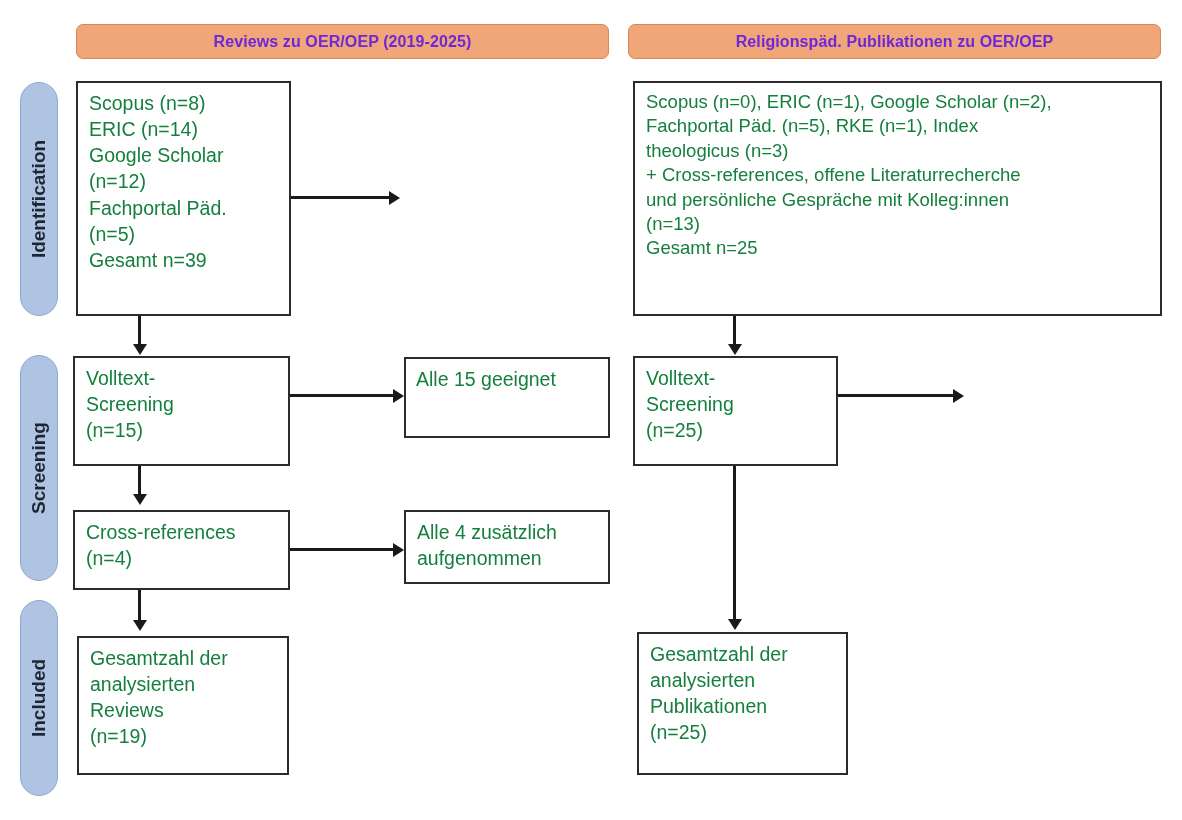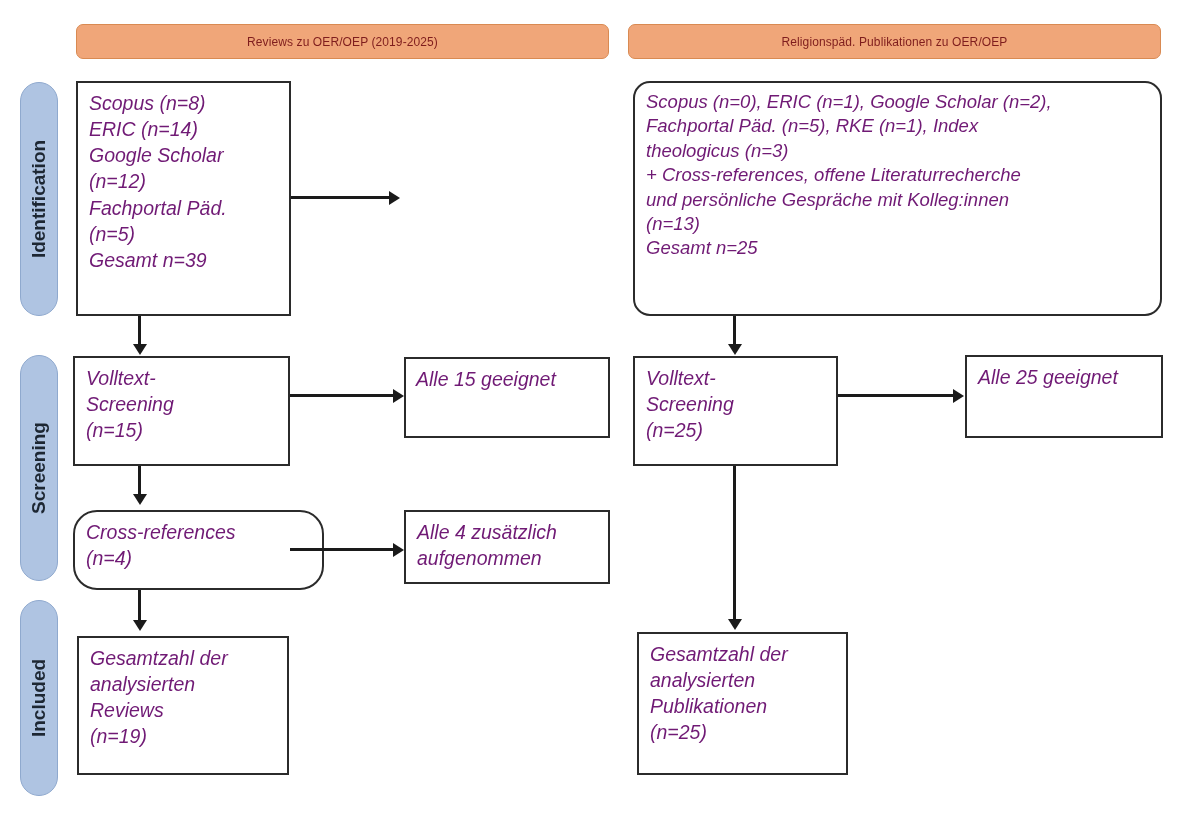--- a/index.html
+++ b/index.html
@@ -15,23 +15,23 @@
     font-family: "Liberation Sans", sans-serif;
     overflow: hidden;
   }
 
   
   .col-header {
     position: absolute;
     background: #F0A679;
     border: 1.5px solid #D98A52;
     border-radius: 7px;
-    color: #7f1d1d;
-    font-size: 12px;
-    font-weight: normal;
+    color: #6d28d9;
+    font-size: 16px;
+    font-weight: bold;
     letter-spacing: 0.1px;
     display: flex;
     align-items: center;
     justify-content: center;
     text-align: center;
     box-sizing: border-box;
   }
 
   
   .phase-pill {
@@ -55,26 +55,25 @@
     color: #1d2733;
   }
 
   
   .box {
     position: absolute;
     background: #ffffff;
     border: 2.5px solid #2b2b2b;
     box-sizing: border-box;
     padding: 7px 9px 6px 11px;
-    color: #701a75;
+    color: #15803d;
     font-size: 19.5px;
     line-height: 1.34;
     white-space: pre-line;
     overflow: hidden;
-    font-style: italic;
   }
   .box.small-text {
     font-size: 18.5px;
     line-height: 1.32;
   }
 
   
   .vline, .hline {
     position: absolute;
     background: #1a1a1a;
@@ -140,53 +139,52 @@
 (n=15)</div>
 
   <div class="box" style="left:404px; top:357px; width:206px; height:81px;padding-left:10px;">Alle 15 geeignet</div>
 
   <div class="hline" style="left:290px; top:394px; width:104px;"></div>
   <div class="arrow-right" style="left:393px; top:389px;"></div>
 
   <div class="vline" style="left:138px; top:466px; width:3px; height:30px;"></div>
   <div class="arrow-down" style="left:132.5px; top:494px;"></div>
 
-  <div class="box" style="left:73px; top:510px; width:251px; height:80px;border-radius:24px;">Cross-references
+  <div class="box" style="left:73px; top:510px; width:217px; height:80px;">Cross-references
 (n=4)</div>
 
   <div class="box" style="left:404px; top:510px; width:206px; height:74px;">Alle 4 zusätzlich
 aufgenommen</div>
 
   <div class="hline" style="left:290px; top:548px; width:104px;"></div>
   <div class="arrow-right" style="left:393px; top:543px;"></div>
 
   <div class="vline" style="left:138px; top:590px; width:3px; height:32px;"></div>
   <div class="arrow-down" style="left:132.5px; top:620px;"></div>
 
   <div class="box" style="left:77px; top:636px; width:212px; height:139px;">Gesamtzahl der
 analysierten
 Reviews
 (n=19)</div>
 
-  <div class="box small-text" style="left:633px; top:81px; width:529px; height:235px;border-radius:17px;">Scopus (n=0), ERIC (n=1), Google Scholar (n=2),
+  <div class="box small-text" style="left:633px; top:81px; width:529px; height:235px;">Scopus (n=0), ERIC (n=1), Google Scholar (n=2),
 Fachportal Päd. (n=5), RKE (n=1), Index
 theologicus (n=3)
 + Cross-references, offene Literaturrecherche
 und persönliche Gespräche mit Kolleg:innen
 (n=13)
 Gesamt n=25</div>
 
   <div class="vline" style="left:733px; top:316px; width:3px; height:30px;"></div>
   <div class="arrow-down" style="left:727.5px; top:344px;"></div>
 
   <div class="box" style="left:633px; top:356px; width:205px; height:110px;">Volltext-
 Screening
 (n=25)</div>
 
-  <div class="box" style="left:965px; top:355px; width:198px; height:83px;">Alle 25 geeignet</div>
 
   <div class="hline" style="left:838px; top:394px; width:116px;"></div>
   <div class="arrow-right" style="left:953px; top:389px;"></div>
 
   <div class="vline" style="left:733px; top:466px; width:3px; height:155px;"></div>
   <div class="arrow-down" style="left:727.5px; top:619px;"></div>
 
   <div class="box" style="left:637px; top:632px; width:211px; height:143px;">Gesamtzahl der
 analysierten
 Publikationen

